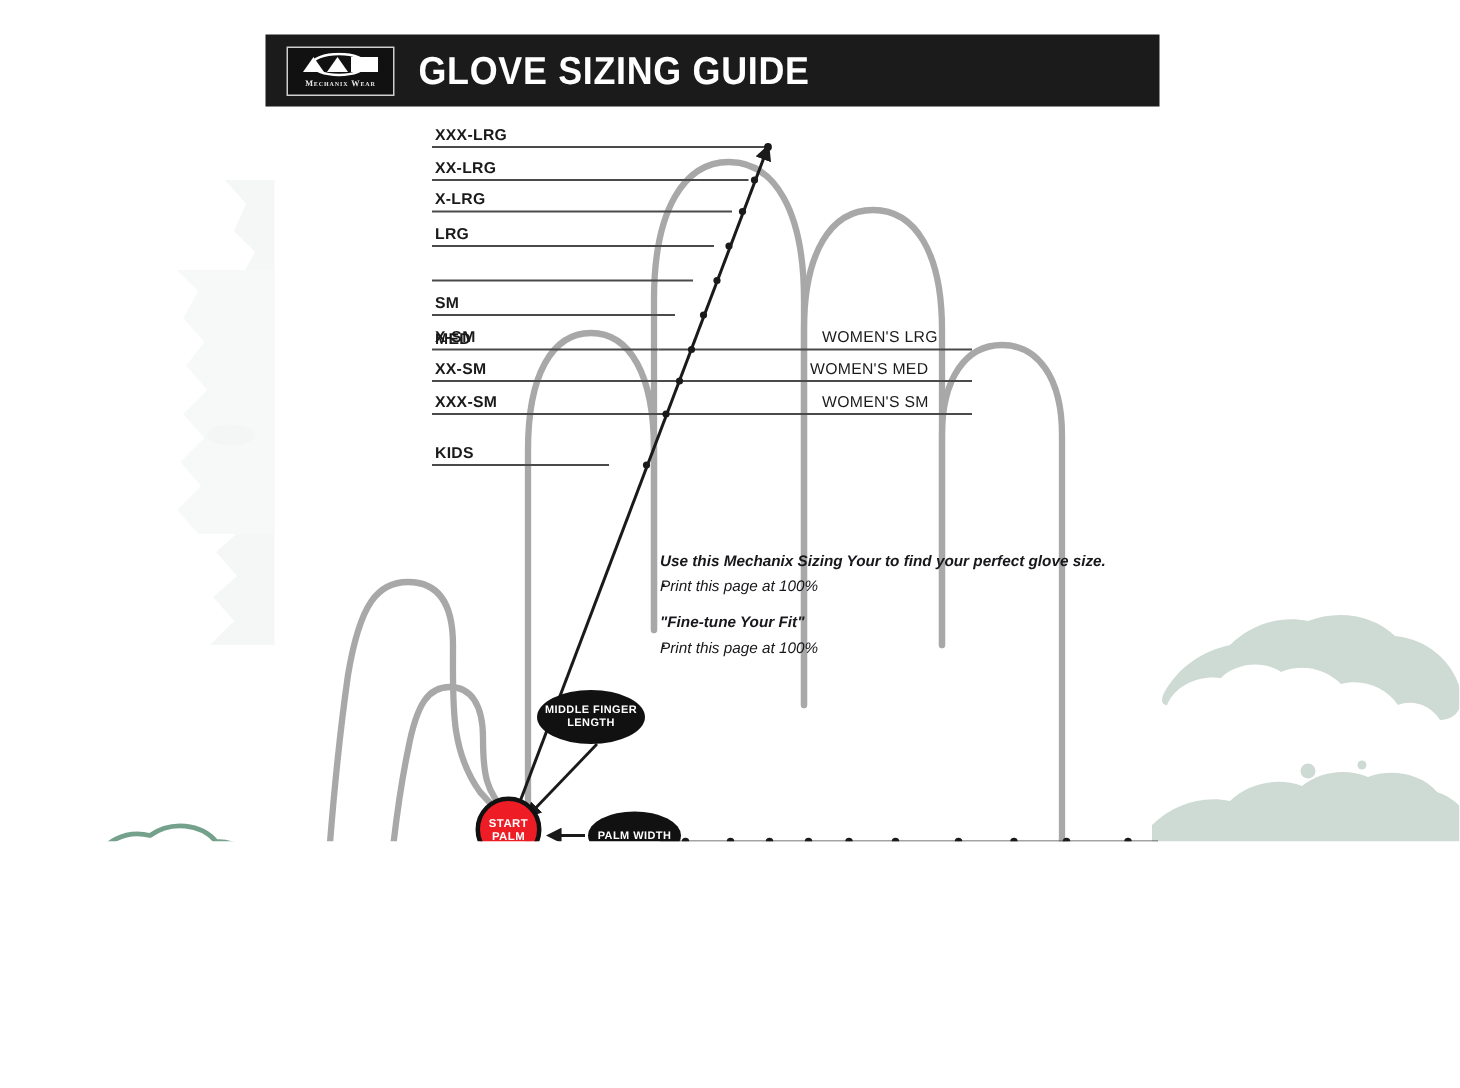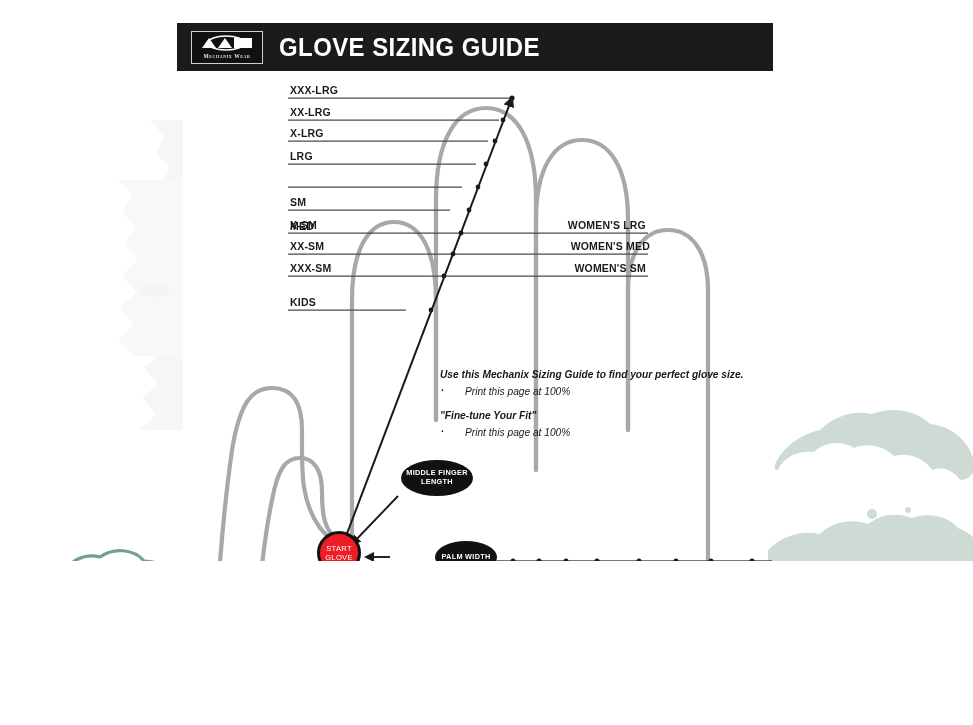--- a/index.html
+++ b/index.html
@@ -89,25 +89,24 @@
     font-size: 10.5px;
     font-weight: bold;
     color: #1a1a1a;
     letter-spacing: .2px;
     white-space: nowrap;
     font-family: "Liberation Sans", sans-serif;
   }
   .womens-label {
     position: absolute;
     font-size: 10.5px;
-    font-weight: bold;
+    font-weight: normal;
     color: #1a1a1a;
     letter-spacing: .2px;
     white-space: nowrap;
-    text-align: right;
     font-family: "Liberation Sans", sans-serif;
   }
 
   
   #instructions {
     position: absolute;
     left: 440px;
     top: 368px;
     width: 318px;
     font-style: italic;
@@ -122,21 +121,21 @@
     margin-bottom: 3px;
   }
   .instr-head.second { margin-top: 11px; }
   .instr-list {
     list-style: none;
     margin: 0;
     padding: 0;
   }
   .instr-list li {
     position: relative;
-    padding-left: 25px;
+    padding-left: 0;
     margin-bottom: 3.5px;
   }
   .instr-list li::before {
     content: "·";
     position: absolute;
     left: 1px;
     top: -1px;
     font-weight: bold;
     font-style: normal;
   }
@@ -149,39 +148,38 @@
     color: #ffffff;
     display: flex;
     align-items: center;
     justify-content: center;
     text-align: center;
     font-size: 7.3px;
     font-weight: bold;
     line-height: 8.6px;
     letter-spacing: .3px;
     font-family: "Liberation Sans", sans-serif;
-    margin-left: 43px;
   }
   #badge-middle-finger { left: 358px; top: 460px; width: 72px; height: 36px; }
   #badge-palm-width    { left: 392px; top: 541px; width: 62px; height: 32px; }
   #badge-start-here {
     position: absolute;
     left: 317px; top: 531px;
     width: 44px; height: 44px;
     border-radius: 50%;
     background: #ee1c25;
     border: 3px solid #111111;
     box-sizing: border-box;
     color: #ffffff;
     display: flex;
     flex-direction: column;
     align-items: center;
     justify-content: center;
     font-size: 7.6px;
-    font-weight: normal;
+    font-weight: bold;
     line-height: 9px;
     letter-spacing: .3px;
     font-family: "Liberation Sans", sans-serif;
   }
 
   
   #ruler-label {
     position: absolute;
     left: 193px;
     top: 608px;
@@ -393,39 +391,39 @@
   <div class="size-label" style="left:290px; top:127px;">X-LRG</div>
   <div class="size-label" style="left:290px; top:150px;">LRG</div>
   <div class="size-label" style="left:290px; top:173px;margin-top:47px;">MED</div>
   <div class="size-label" style="left:290px; top:196px;">SM</div>
   <div class="size-label" style="left:290px; top:219px;">X-SM</div>
   <div class="size-label" style="left:290px; top:240px;">XX-SM</div>
   <div class="size-label" style="left:290px; top:262px;">XXX-SM</div>
   <div class="size-label" style="left:290px; top:296px;">KIDS</div>
 
   <div class="womens-label" style="left:548px; top:219px; width:98px;">WOMEN'S LRG</div>
-  <div class="womens-label" style="left:552px; top:240px; width:98px;">WOMEN'S MED</div>
+  <div class="womens-label" style="left:540px; top:240px; width:98px;">WOMEN'S MED</div>
   <div class="womens-label" style="left:548px; top:262px; width:98px;">WOMEN'S SM</div>
 
   <div id="instructions">
-    <div class="instr-head">Use this Mechanix Sizing Guide to find your perfect glove size.</div>
+    <div class="instr-head">Use this Mechanix Sizing Your to find your perfect glove size.</div>
     <ul class="instr-list">
       <li>Print this page at 100%</li>
     </ul>
     <div class="instr-head second">"Fine-tune Your Fit"</div>
     <ul class="instr-list">
       <li>Print this page at 100%</li>
     </ul>
   </div>
 
   <div class="badge" id="badge-middle-finger">MIDDLE FINGER LENGTH</div>
   <div class="badge" id="badge-palm-width">PALM WIDTH</div>
   <div id="badge-start-here">
     <span>START</span>
-    <span>GLOVE</span>
+    <span>PALM</span>
   </div>
 
   <div id="ruler-label">5 cm</div>
 
   <div class="width-label" style="left:462px; top:614px;">KIDS</div>
   <div class="width-label" style="left:492px; top:614px;">XXX-SM</div>
   <div class="width-label" style="left:518px; top:614px;">XX-SM</div>
   <div class="width-label" style="left:544px; top:614px;">X-SM</div>
   <div class="width-label" style="left:571px; top:614px;">SM</div>
   <div class="width-label" style="left:602px; top:614px;">M</div>

